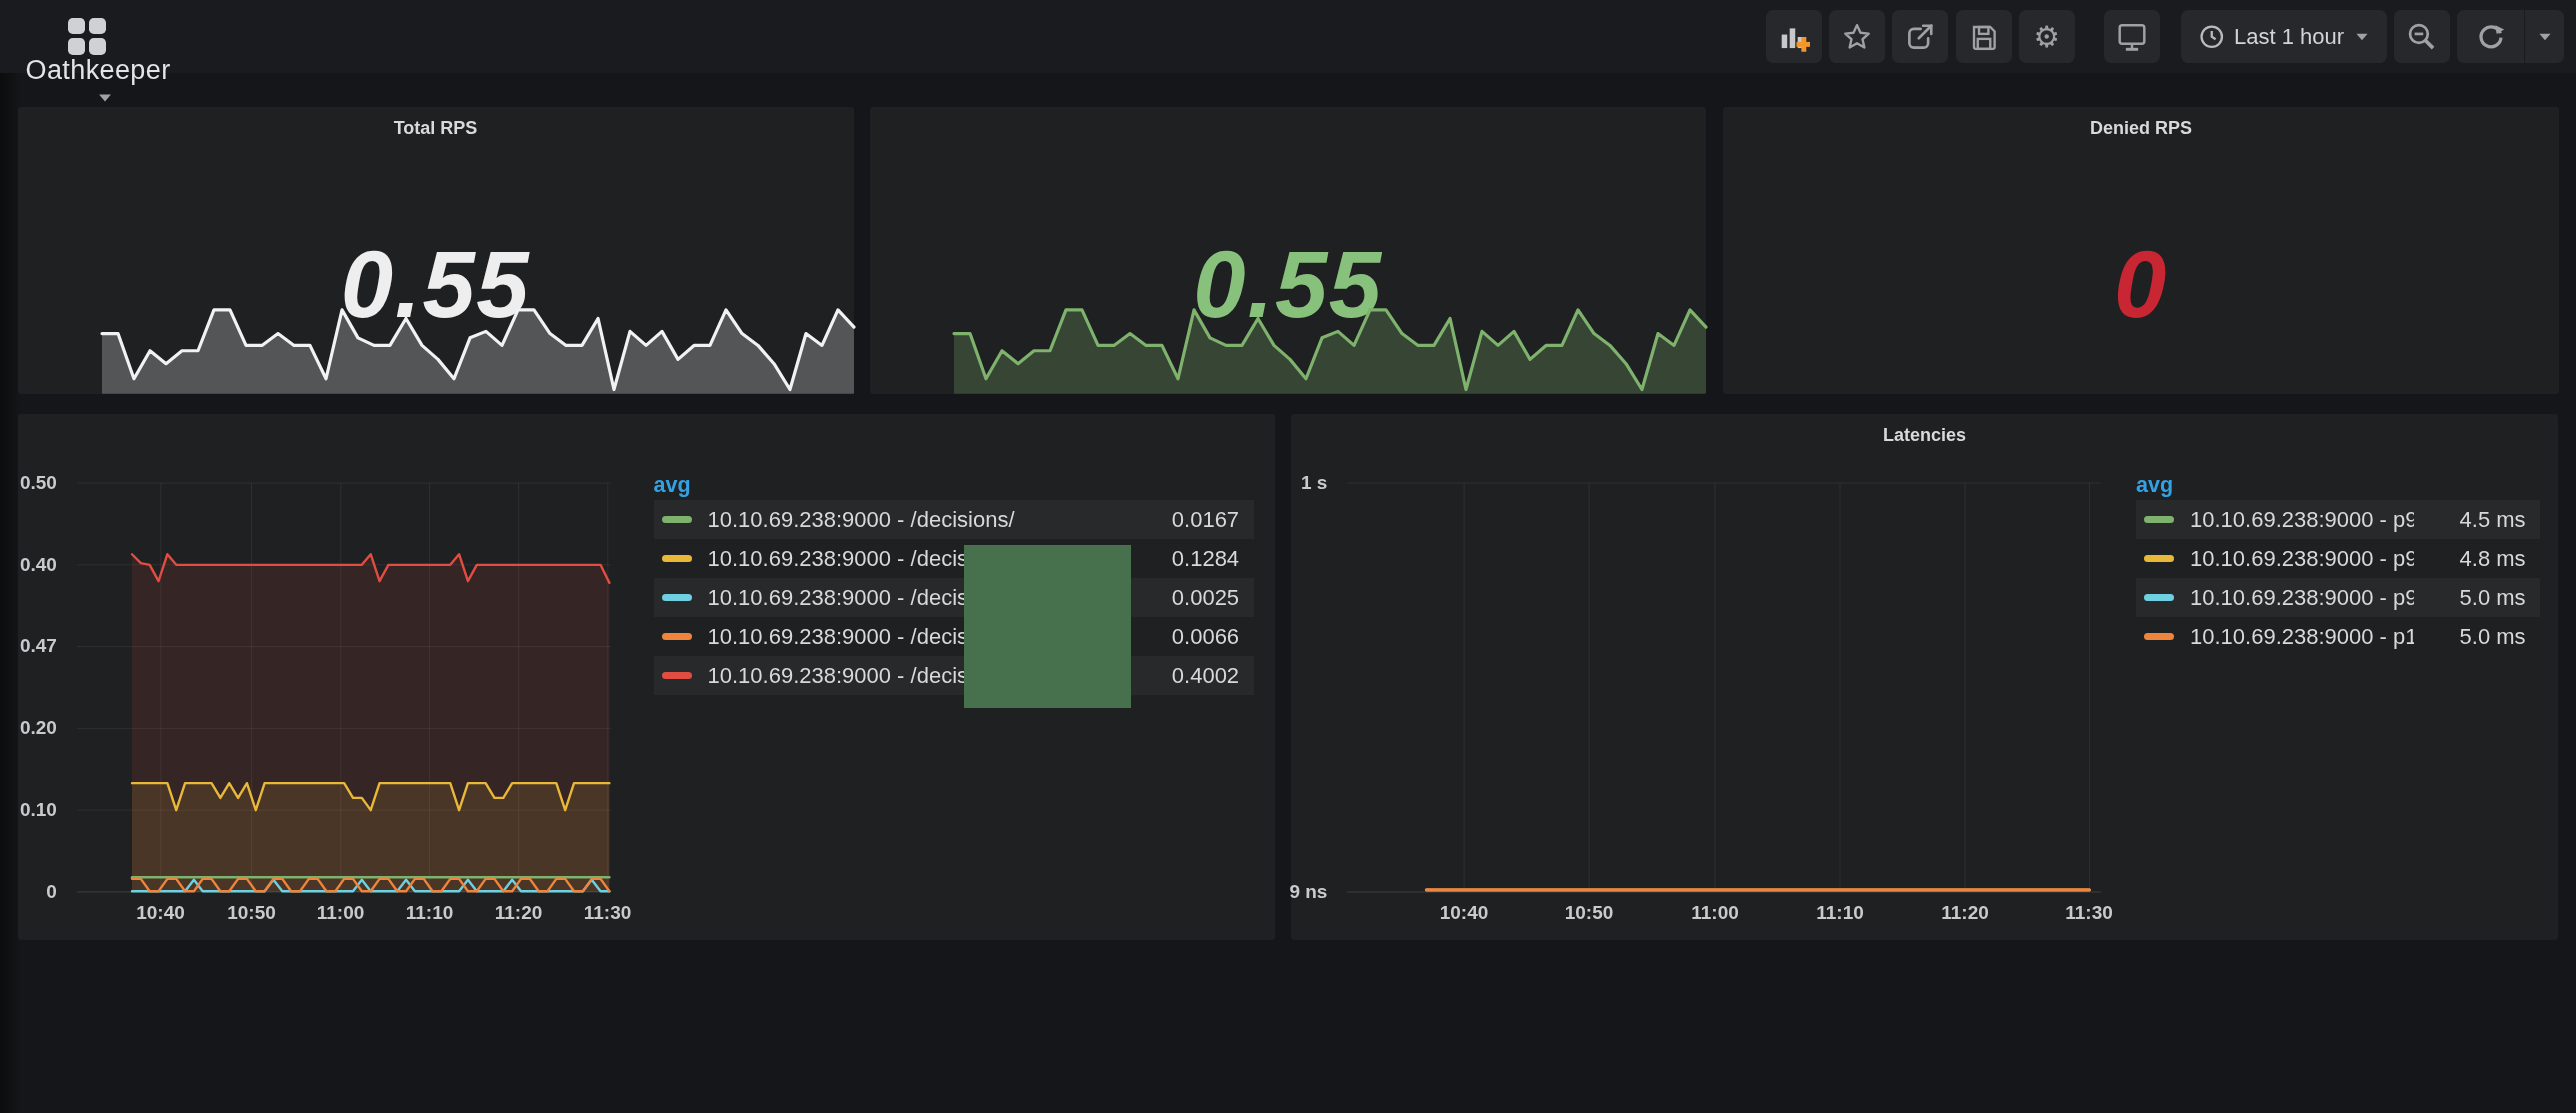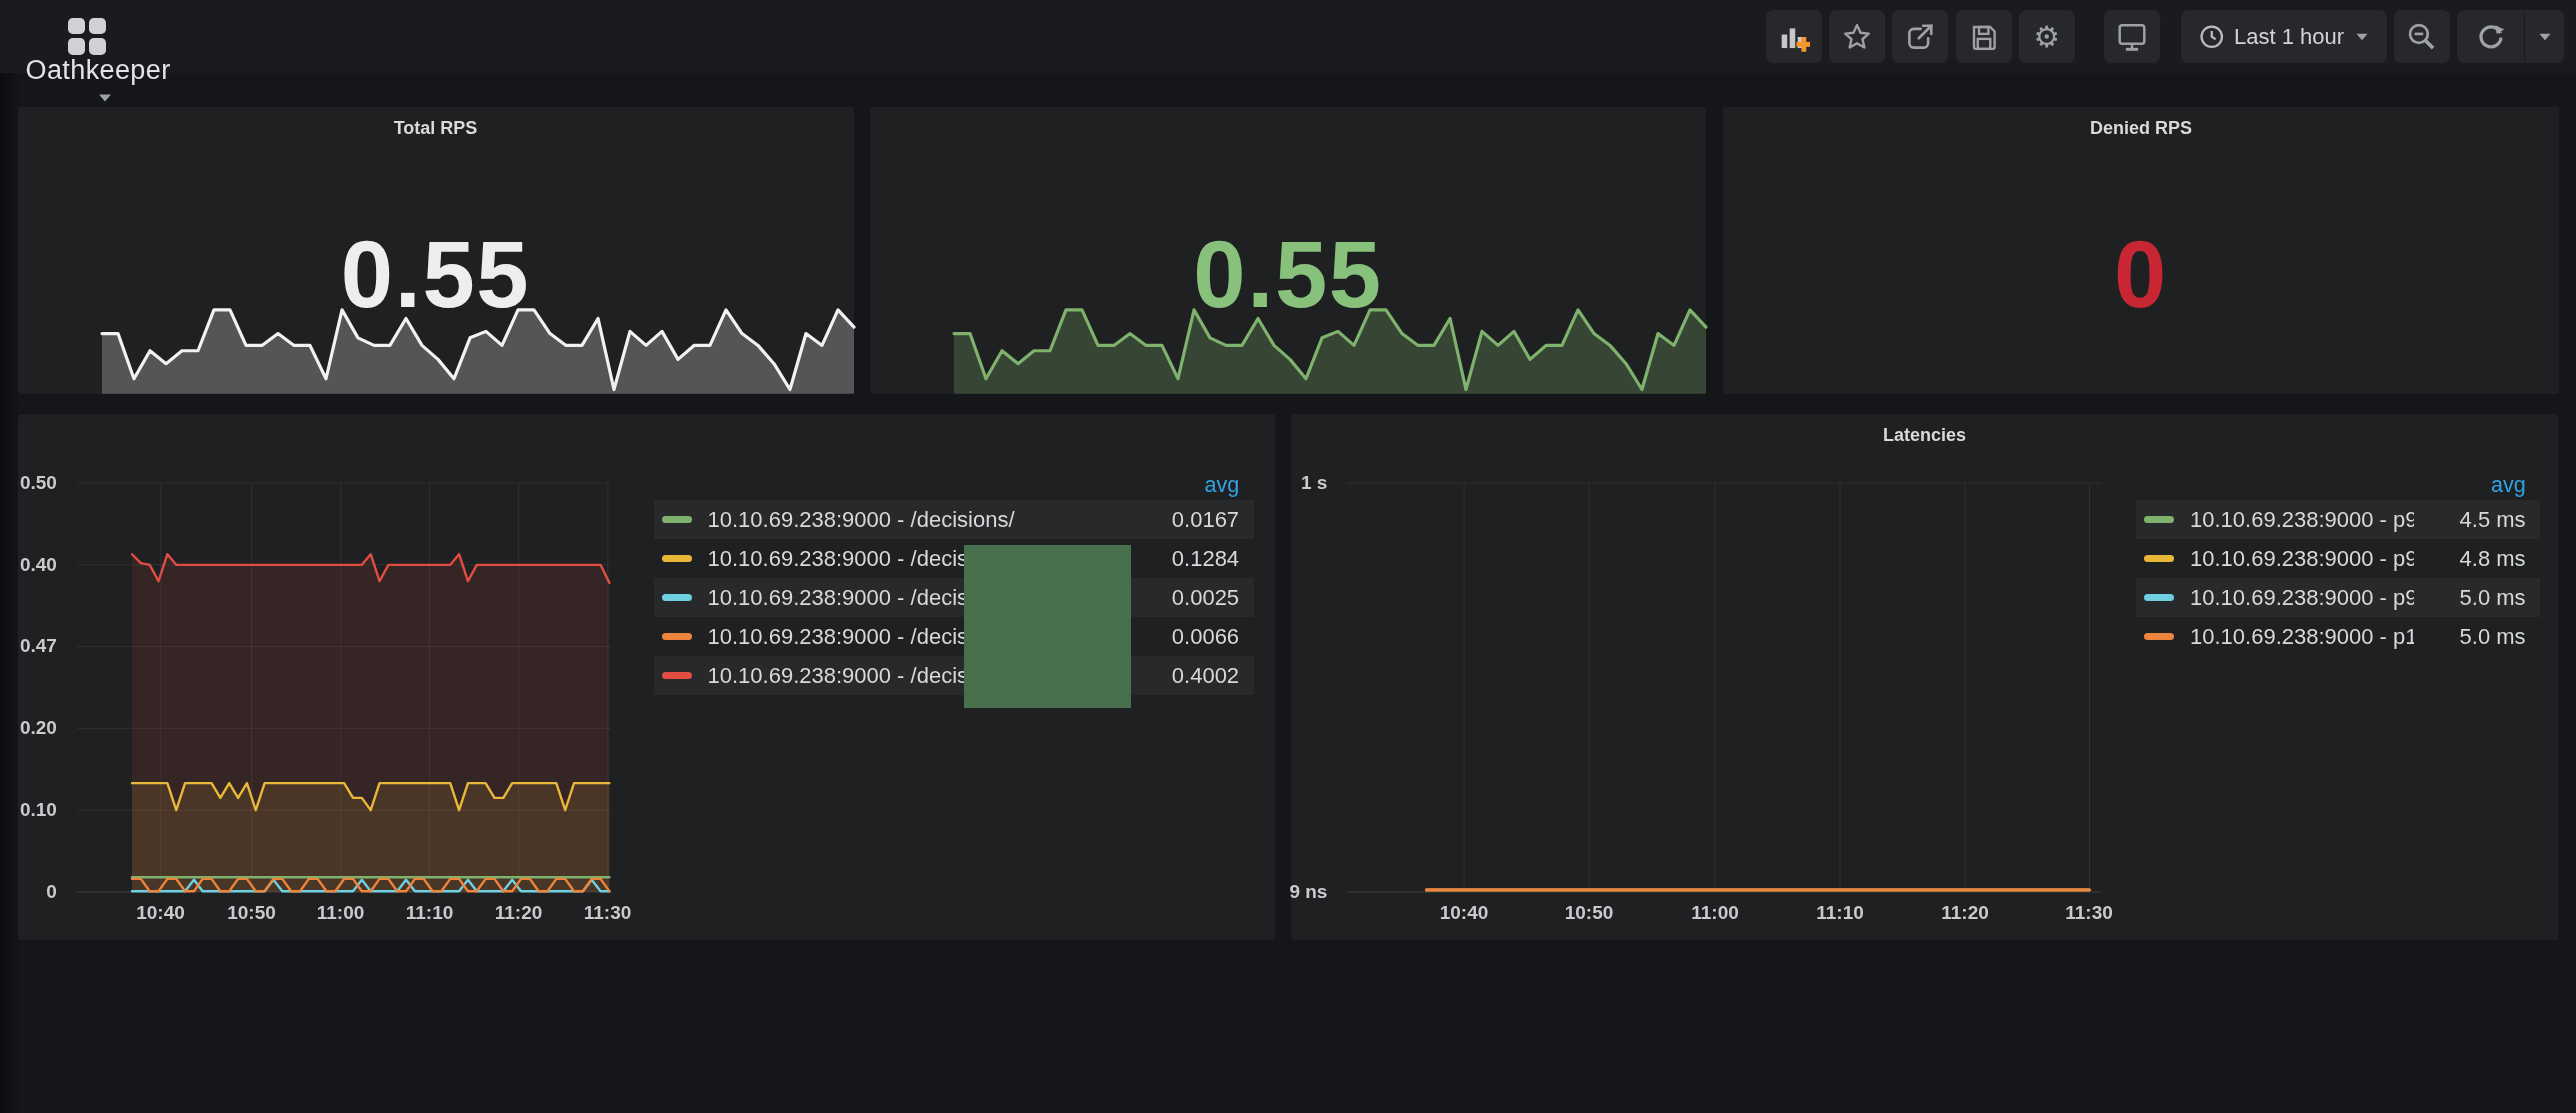--- a/index.html
+++ b/index.html
@@ -35,36 +35,36 @@
   
   .panel { position:absolute; background:#1e2022; border-radius:2.4px; }
   .panel-title { position:absolute; top:11px; left:0; right:0; text-align:center;
                  font-size:18px; font-weight:700; color:#d8d9da; cursor:pointer; }
   #panel-total   { left:17.5px;   top:107px; width:836px; height:287px; }
   #panel-allowed { left:870px; top:107px; width:836px; height:287px; }
   #panel-denied  { left:1723px; top:107px; width:836px; height:287px; }
   #panel-rps     { left:17.5px;   top:414px; width:1257px; height:526px; }
   #panel-lat     { left:1291px; top:414px; width:1267px; height:526px; }
 
-  .stat-value { position:absolute; top:110px; left:0; right:0; height:116px;
+  .stat-value { position:absolute; top:120px; left:0; right:0; height:116px;
                 display:flex; align-items:center; justify-content:center;
-                font-size:94px; font-weight:700; letter-spacing:1.6px; }
+                font-size:94px; font-weight:700; letter-spacing:1.6px;font-style:italic; }
   .plot { position:absolute; }
   .plot svg { position:absolute; left:0; top:0; overflow:visible; }
 
   .ylabels { position:absolute; }
   .ytick { position:absolute; right:9.6px; width:100%; text-align:right;
            font-size:19px; font-weight:700; color:#c9cacc; height:22px; line-height:22px; }
   .xlabels { position:absolute; height:27px; }
   .xtick { position:absolute; top:4.8px; transform:translateX(-50%);
            font-size:19px; font-weight:700; color:#c9cacc; white-space:nowrap; }
 
   .legend { position:absolute; }
-  .legend-header { height:27px; font-size:21.5px; font-weight:400; color:#33a2e5;
-                   text-align:right; padding-right:14.4px; cursor:pointer; }
+  .legend-header { height:27px; font-size:21.5px; font-weight:700; color:#33a2e5;
+                   padding-right:14.4px; cursor:pointer; }
   .legend-row { height:39px; display:flex; align-items:center; padding:0 14.4px 0 8px; cursor:pointer; }
   .legend-row.odd { background:rgba(255,255,255,0.045); }
   .legend-dash { width:30px; height:7.2px; border-radius:4px; margin-right:16px; flex:0 0 auto; }
   .legend-label { flex:1; font-size:22px; color:#d8d9da; white-space:nowrap; overflow:hidden; }
   .legend-value { font-size:22px; color:#d8d9da; text-align:right; min-width:112px; }
 
   #green-overlay { position:absolute; left:946px; top:131px; width:167px; height:163px; }
 </style>
 </head>
 <body>

